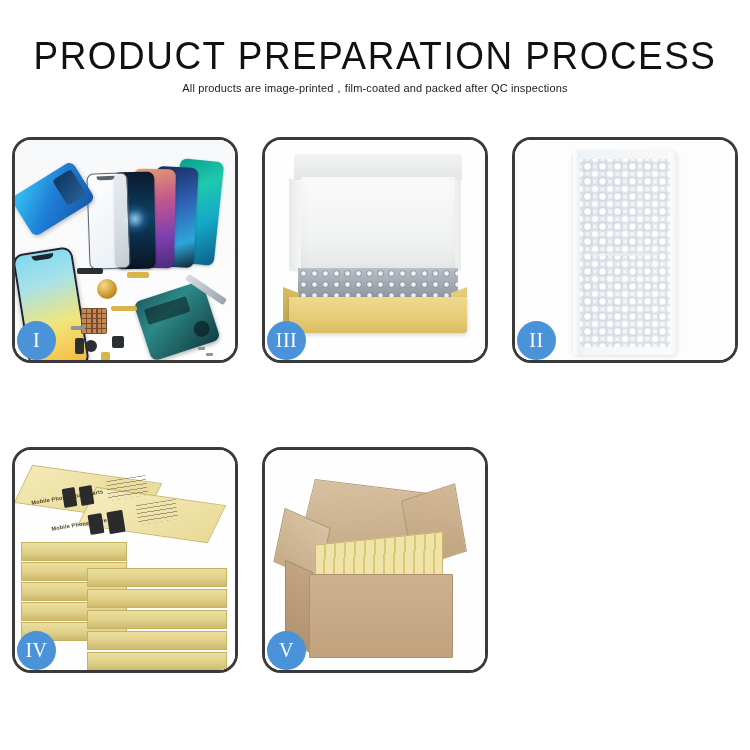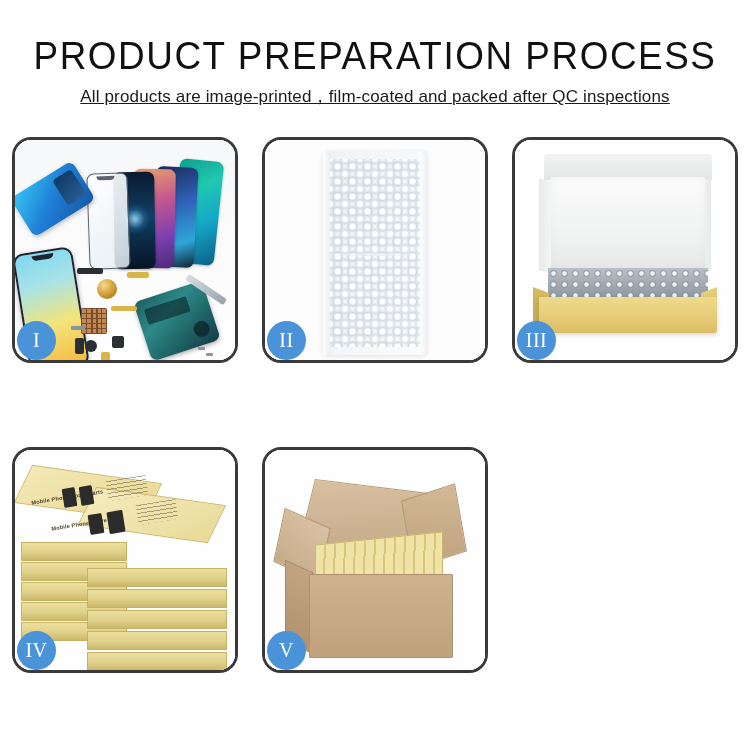--- a/index.html
+++ b/index.html
@@ -25,28 +25,26 @@
   .title {
     font-size: 38px;
     line-height: 44px;
     font-weight: 500;
     letter-spacing: 1.6px;
     color: #111111;
     transform: scaleX(0.97);
     white-space: nowrap;
   }
   .subtitle {
-    margin-top: 9px;
-    font-size: 17px;
+    font-size: 11px;
     line-height: 20px;
     font-weight: 400;
     letter-spacing: 0.15px;
     color: #1a1a1a;
     white-space: nowrap;
-    text-decoration: underline;
   }
 
   
   .grid {
     position: absolute;
     top: 137px;
     left: 12px;
     width: 726px;
     display: grid;
     grid-template-columns: repeat(3, 226px);
@@ -413,50 +411,50 @@
         <div class="sml" style="left:56px;top:186px;width:14px;height:4px;"></div>
         <div class="sml" style="left:183px;top:207px;width:7px;height:3px;"></div>
         <div class="sml" style="left:191px;top:213px;width:7px;height:3px;"></div>
       </div>
     </div>
     <div class="badge">I</div>
   </div>
 
   <div class="panel">
     <div class="panel-inner">
-      <div class="scene-bubble">
-        <div class="pouch">
-          <div class="pouch-edge l"></div>
-          <div class="pouch-edge r"></div>
-          <div class="bubbles"></div>
-          <div class="pouch-seam"></div>
-        </div>
-      </div>
-    </div>
-    <div class="badge">II</div>
-  </div>
-
-  <div class="panel">
-    <div class="panel-inner">
       <div class="scene-openbox">
         <div class="lid-back"></div>
         <div class="lid-flap-l"></div>
         <div class="lid-flap-r"></div>
         <div class="lid-face"></div>
         <div class="box-inner"></div>
         <div class="box-side-l"></div>
         <div class="box-side-r"></div>
         <div class="box-front"></div>
       </div>
     </div>
     <div class="badge">III</div>
   </div>
 
   <div class="panel">
     <div class="panel-inner">
+      <div class="scene-bubble">
+        <div class="pouch">
+          <div class="pouch-edge l"></div>
+          <div class="pouch-edge r"></div>
+          <div class="bubbles"></div>
+          <div class="pouch-seam"></div>
+        </div>
+      </div>
+    </div>
+    <div class="badge">II</div>
+  </div>
+
+  <div class="panel">
+    <div class="panel-inner">
       <div class="scene-stack">
         <div class="slab" style="left:6px;  top:92px;  width:104px;"></div>
         <div class="slab" style="left:6px;  top:112px; width:104px;"></div>
         <div class="slab" style="left:6px;  top:132px; width:104px;"></div>
         <div class="slab" style="left:6px;  top:152px; width:104px;"></div>
         <div class="slab" style="left:6px;  top:172px; width:104px;"></div>
 
         <div class="slab" style="left:72px; top:118px; width:138px;"></div>
         <div class="slab" style="left:72px; top:139px; width:138px;"></div>
         <div class="slab" style="left:72px; top:160px; width:138px;"></div>

